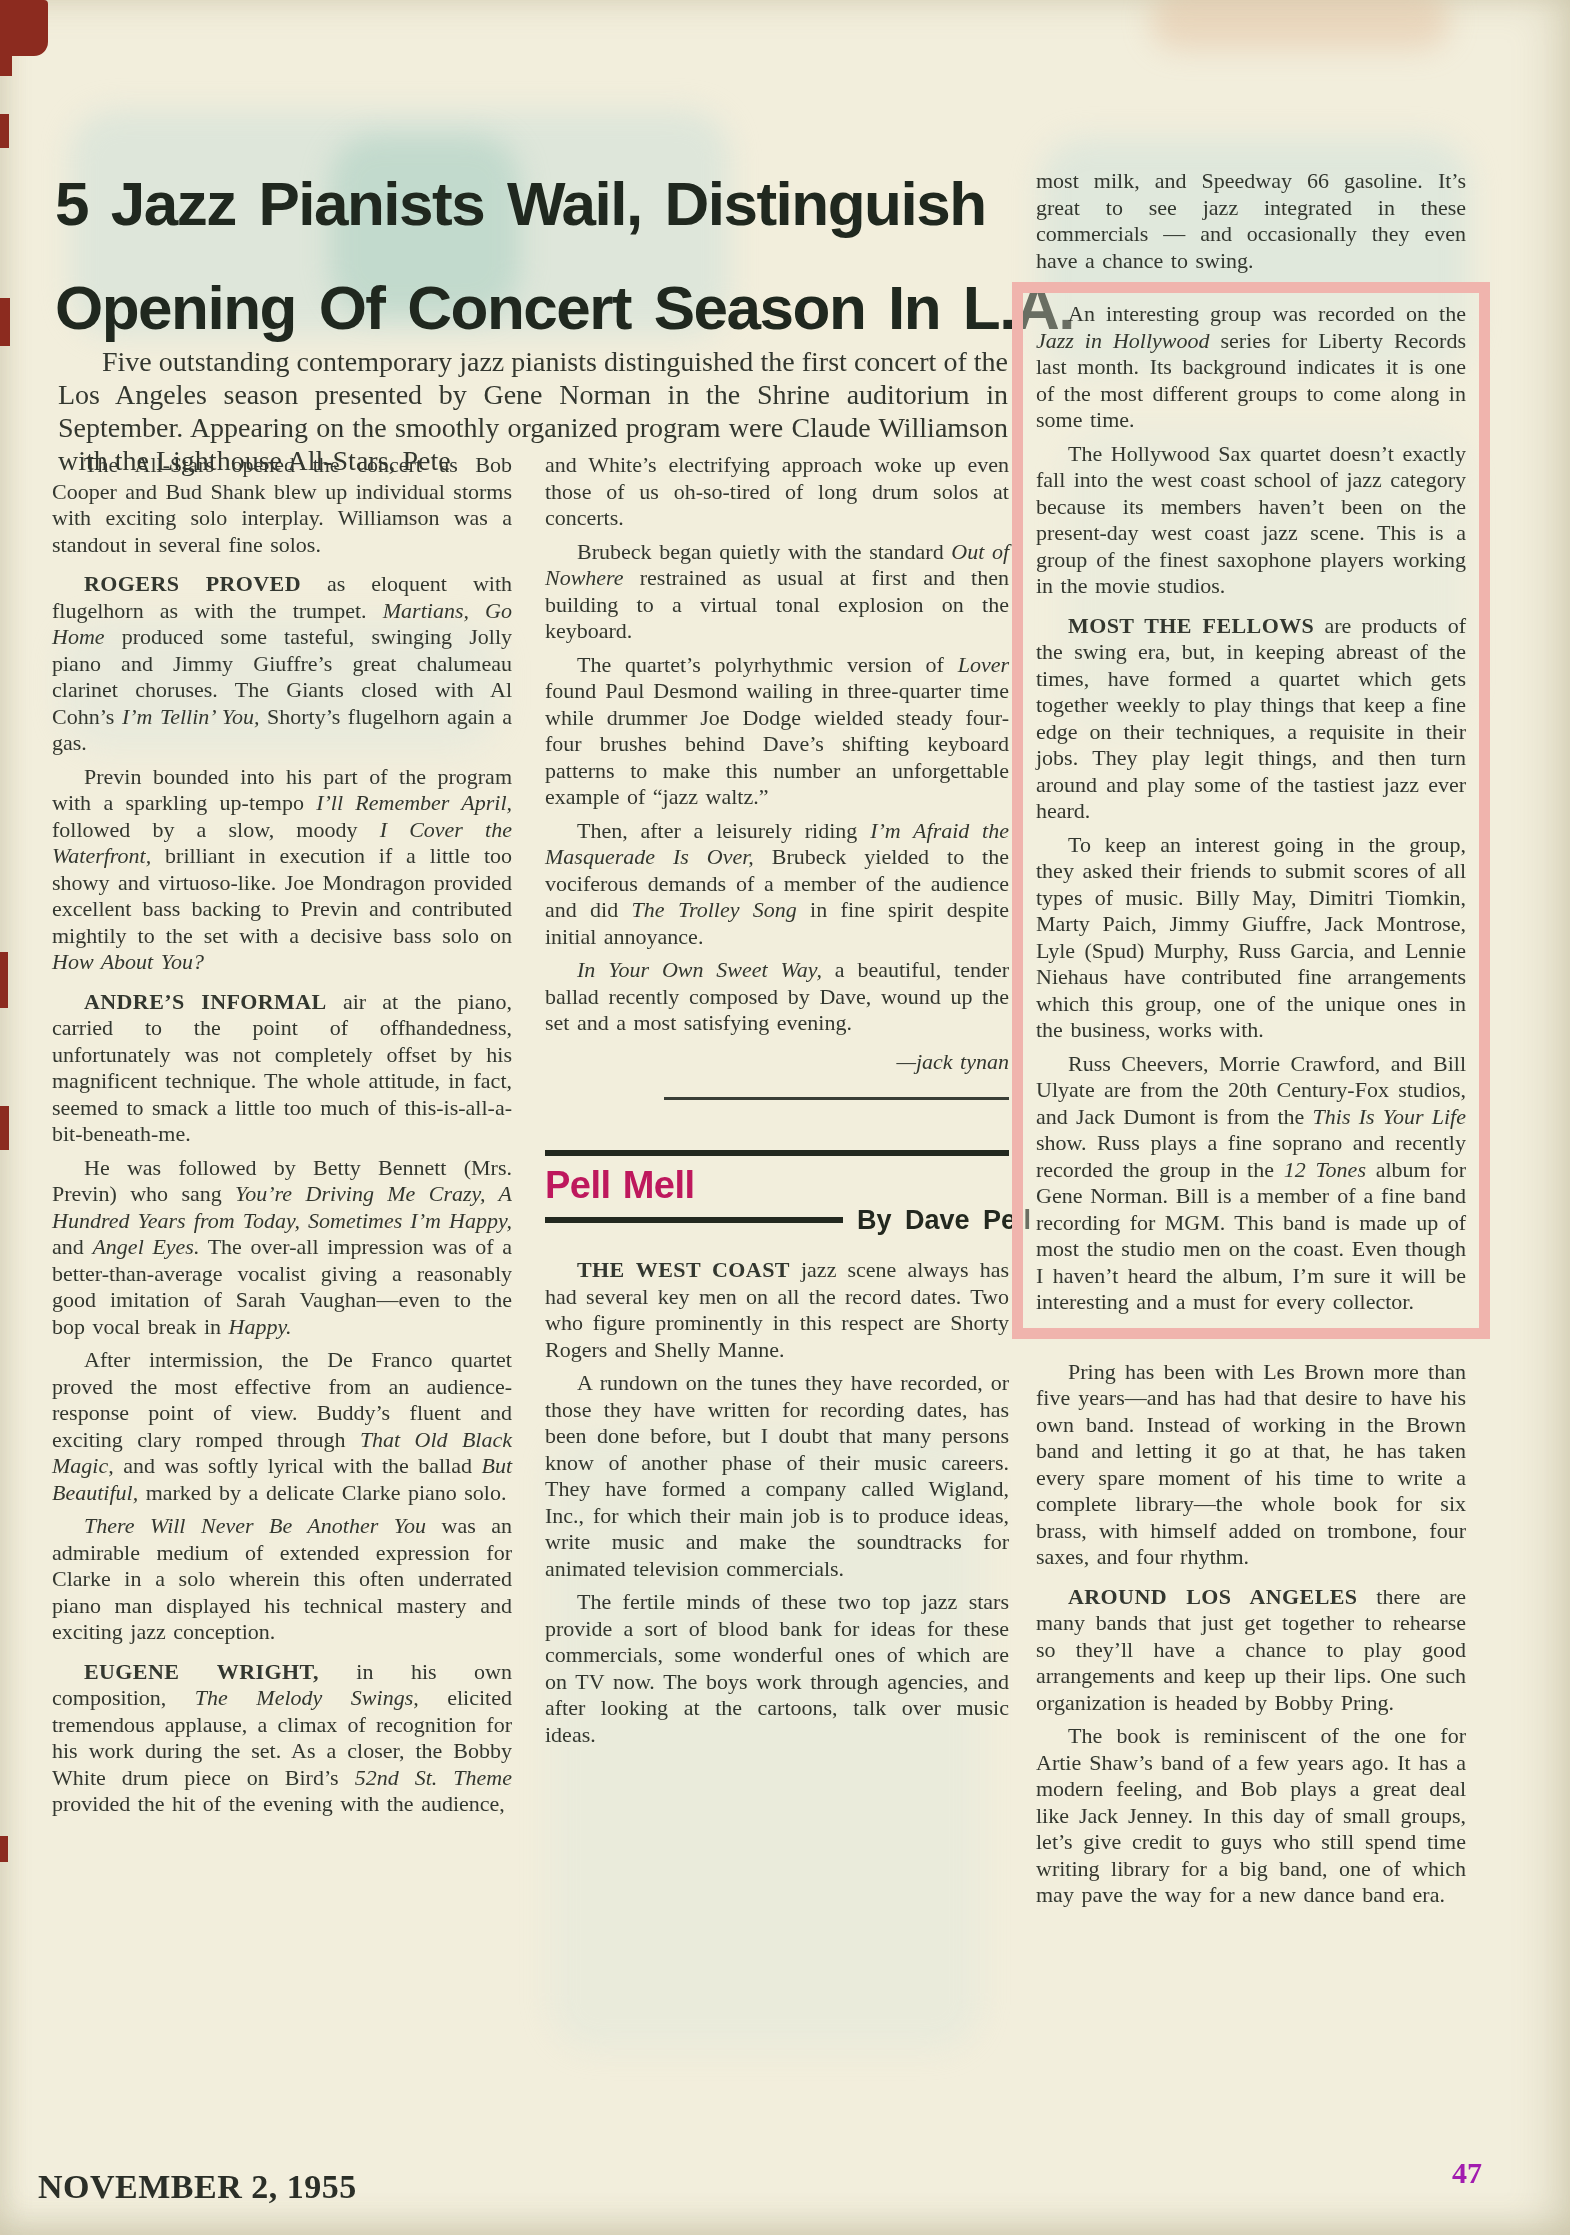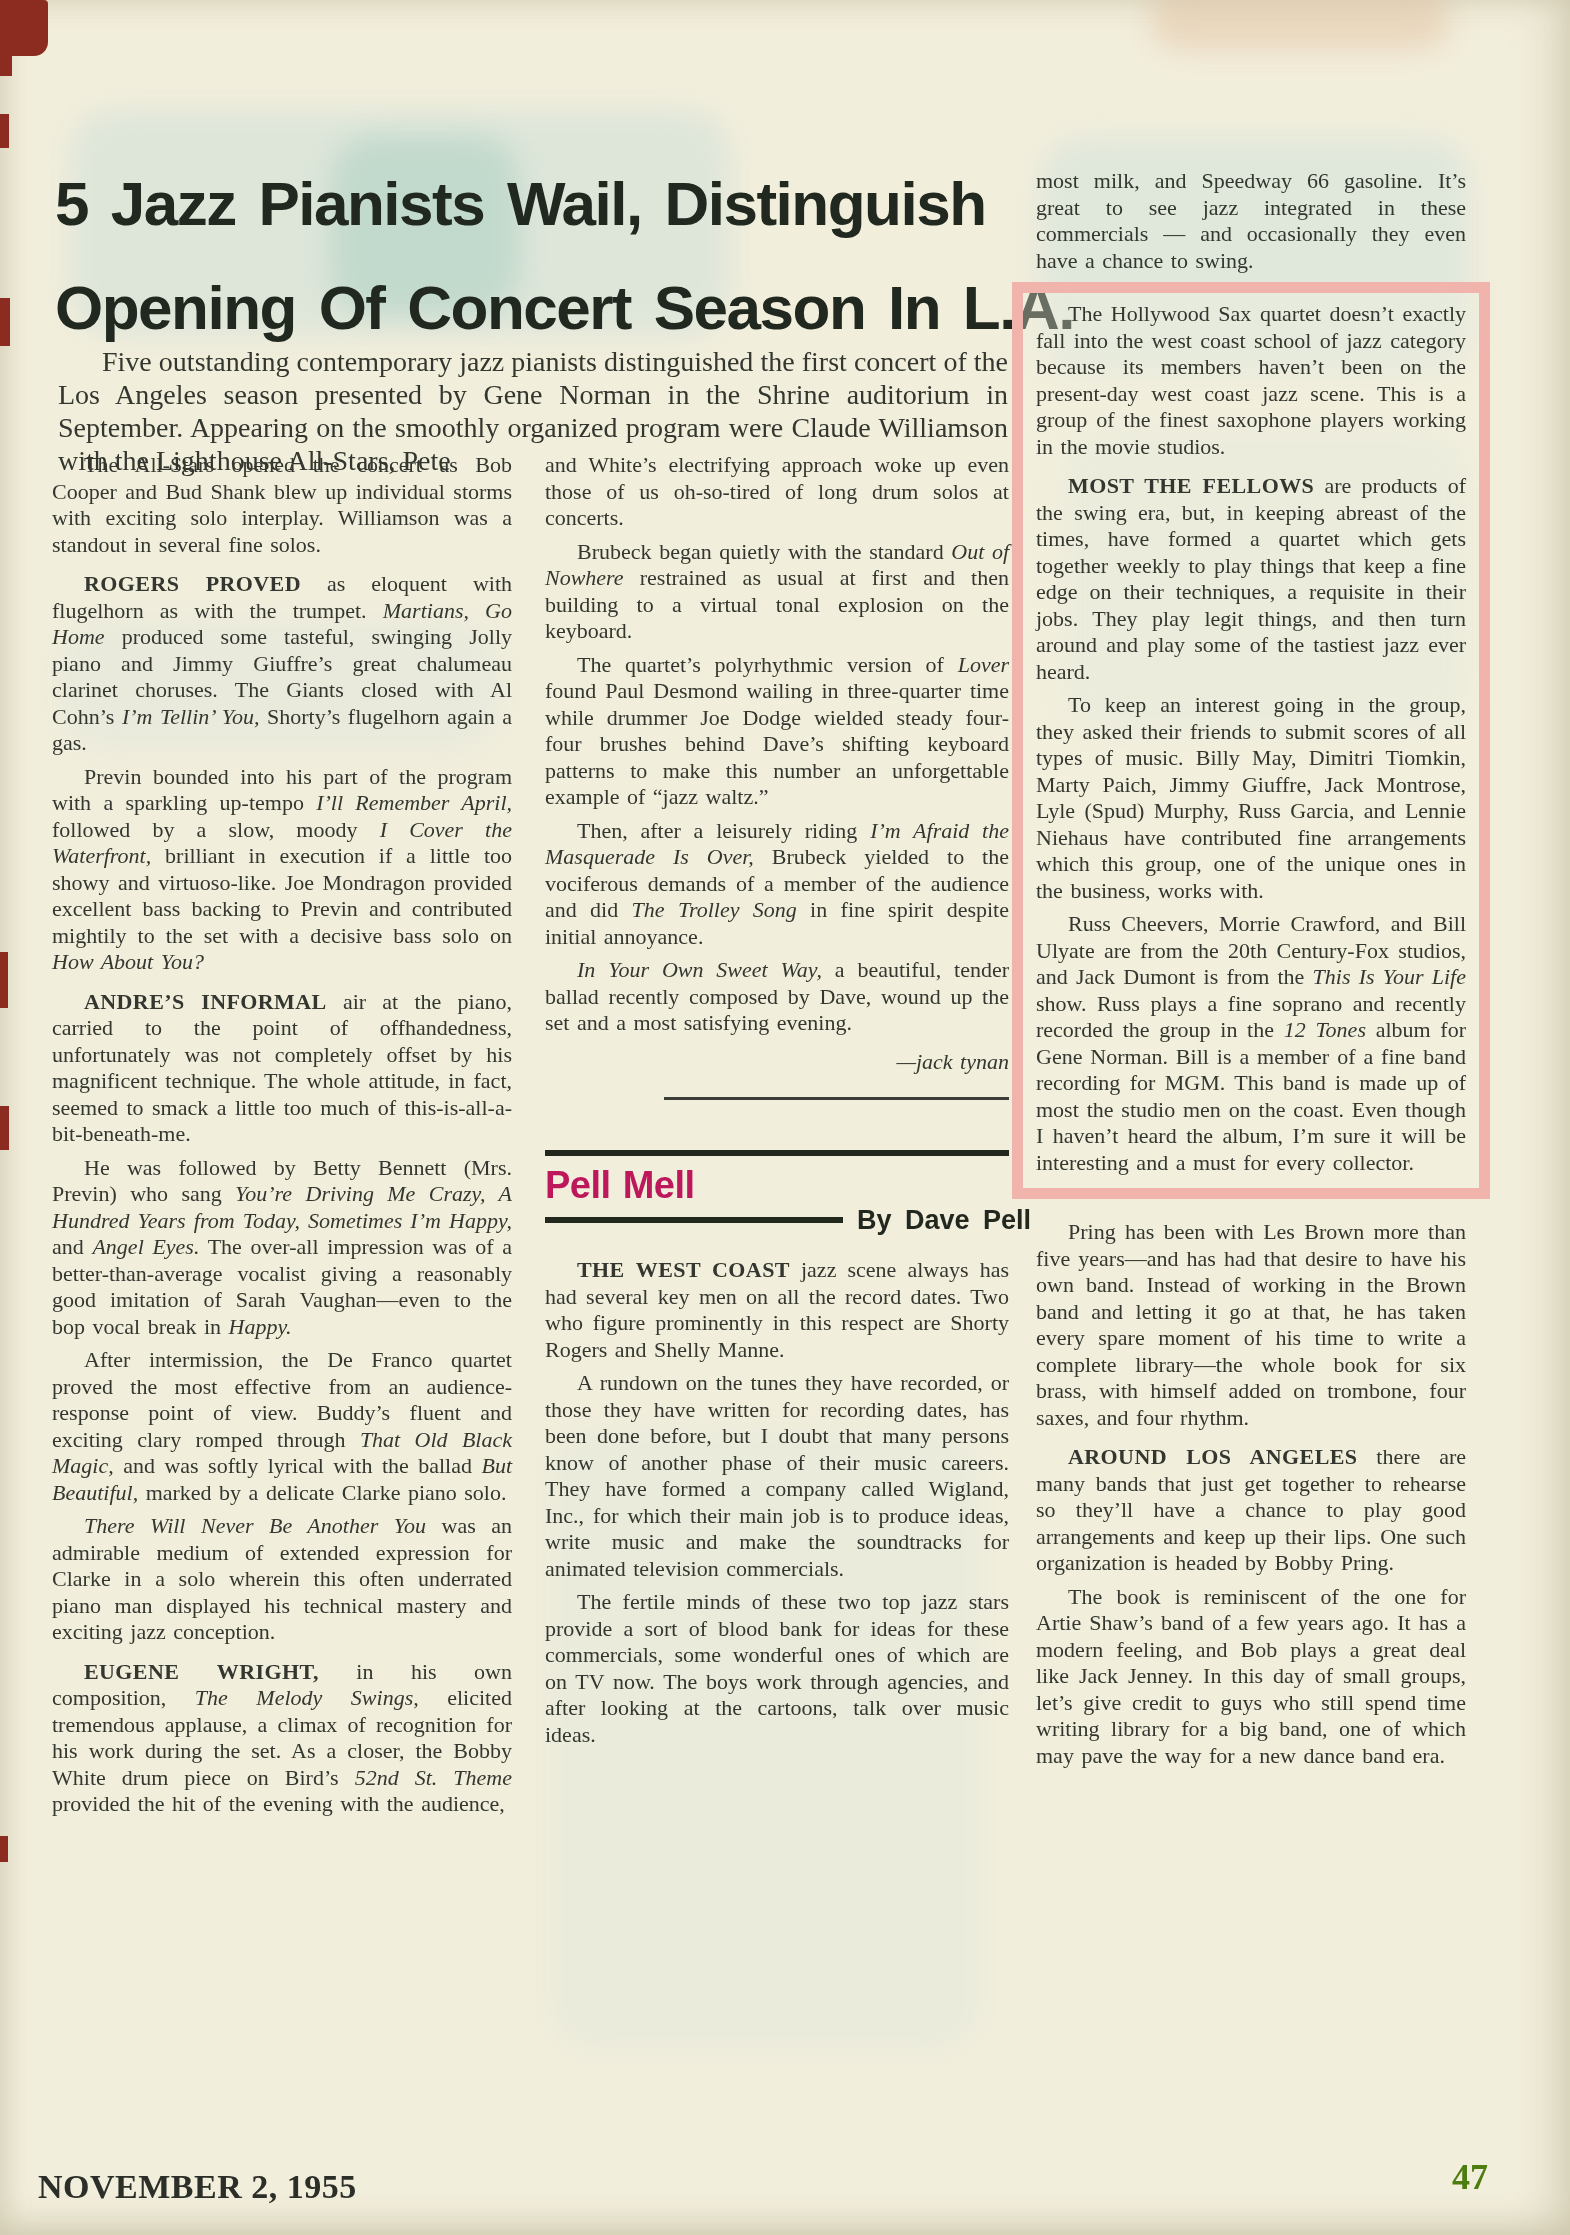--- a/index.html
+++ b/index.html
@@ -49,21 +49,21 @@
   .pm-byrow{display:flex;align-items:center;margin:0 0 24px;}
   .pm-byrule{flex:0 0 298px;height:6px;background:#23281f;}
   .pm-by{font-family:"Liberation Sans",sans-serif;font-weight:bold;font-size:27px;
          color:#23281f;margin-left:14px;white-space:nowrap;word-spacing:6px;}
   
   .feature-box{box-sizing:border-box;border:11px solid #f0b4ad;width:478px;margin:8px 0 20px -24px;
                padding:8px 13px 10px;background:rgba(244,240,223,.35);}
   .feature-box .para:last-child{margin-bottom:2px;}
   
   .footer-date{position:absolute;left:38px;top:2168px;z-index:1;font-weight:bold;font-size:34px;letter-spacing:.5px;color:#2b2f28;}
-  .footer-page{position:absolute;left:1452px;top:2156px;z-index:1;font-weight:bold;font-size:36px;color:#4d7c0f;}
+  .footer-page{position:absolute;left:1452px;top:2156px;z-index:1;font-weight:bold;font-size:30px;color:#a21caf;}
 </style>
 </head>
 <body>
 
 <div class="page">
 
   <div class="ghost g1"></div>
   <div class="ghost g2"></div>
   <div class="ghost g3"></div>
   <div class="ghost g4"></div>
@@ -122,20 +122,21 @@
           <p class="para"><span class="nm">The fertile minds of these two top jazz stars provide a sort of blood bank for ideas for these commercials, some wonderful ones of which are on TV now. The boys work through agencies, and after looking at the cartoons, talk over music ideas.</span></p>
         </div>
     </div>
   </div>
 
   <div class="col col3">
     <div>
         <p class="para noindent"><span class="nm">most milk, and Speedway 66 gasoline. It’s great to see jazz integrated in these commercials — and occasionally they even have a chance to swing.</span></p>
       </div>
     <div class="feature-box">
+        <p class="para"><span class="nm">An interesting group was recorded on the </span><span class="it">Jazz in Hollywood</span><span class="nm"> series for Liberty Records last month. Its background indicates it is one of the most different groups to come along in some time.</span></p>
         <p class="para"><span class="nm">The Hollywood Sax quartet doesn’t exactly fall into the west coast school of jazz category because its members haven’t been on the present-day west coast jazz scene. This is a group of the finest saxophone players working in the movie studios.</span></p>
         <p class="para lead"><span class="bd">MOST THE FELLOWS</span><span class="nm"> are products of the swing era, but, in keeping abreast of the times, have formed a quartet which gets together weekly to play things that keep a fine edge on their techniques, a requisite in their jobs. They play legit things, and then turn around and play some of the tastiest jazz ever heard.</span></p>
         <p class="para"><span class="nm">To keep an interest going in the group, they asked their friends to submit scores of all types of music. Billy May, Dimitri Tiomkin, Marty Paich, Jimmy Giuffre, Jack Montrose, Lyle (Spud) Murphy, Russ Garcia, and Lennie Niehaus have contributed fine arrangements which this group, one of the unique ones in the business, works with.</span></p>
         <p class="para"><span class="nm">Russ Cheevers, Morrie Crawford, and Bill Ulyate are from the 20th Century-Fox studios, and Jack Dumont is from the </span><span class="it">This Is Your Life</span><span class="nm"> show. Russ plays a fine soprano and recently recorded the group in the </span><span class="it">12 Tones</span><span class="nm"> album for Gene Norman. Bill is a member of a fine band recording for MGM. This band is made up of most the studio men on the coast. Even though I haven’t heard the album, I’m sure it will be interesting and a must for every collector.</span></p>
       </div>
     <div>
         <p class="para"><span class="nm">Pring has been with Les Brown more than five years—and has had that desire to have his own band. Instead of working in the Brown band and letting it go at that, he has taken every spare moment of his time to write a complete library—the whole book for six brass, with himself added on trombone, four saxes, and four rhythm.</span></p>
         <p class="para lead"><span class="bd">AROUND LOS ANGELES</span><span class="nm"> there are many bands that just get together to rehearse so they’ll have a chance to play good arrangements and keep up their lips. One such organization is headed by Bobby Pring.</span></p>
         <p class="para"><span class="nm">The book is reminiscent of the one for Artie Shaw’s band of a few years ago. It has a modern feeling, and Bob plays a great deal like Jack Jenney. In this day of small groups, let’s give credit to guys who still spend time writing library for a big band, one of which may pave the way for a new dance band era.</span></p>
       </div>

